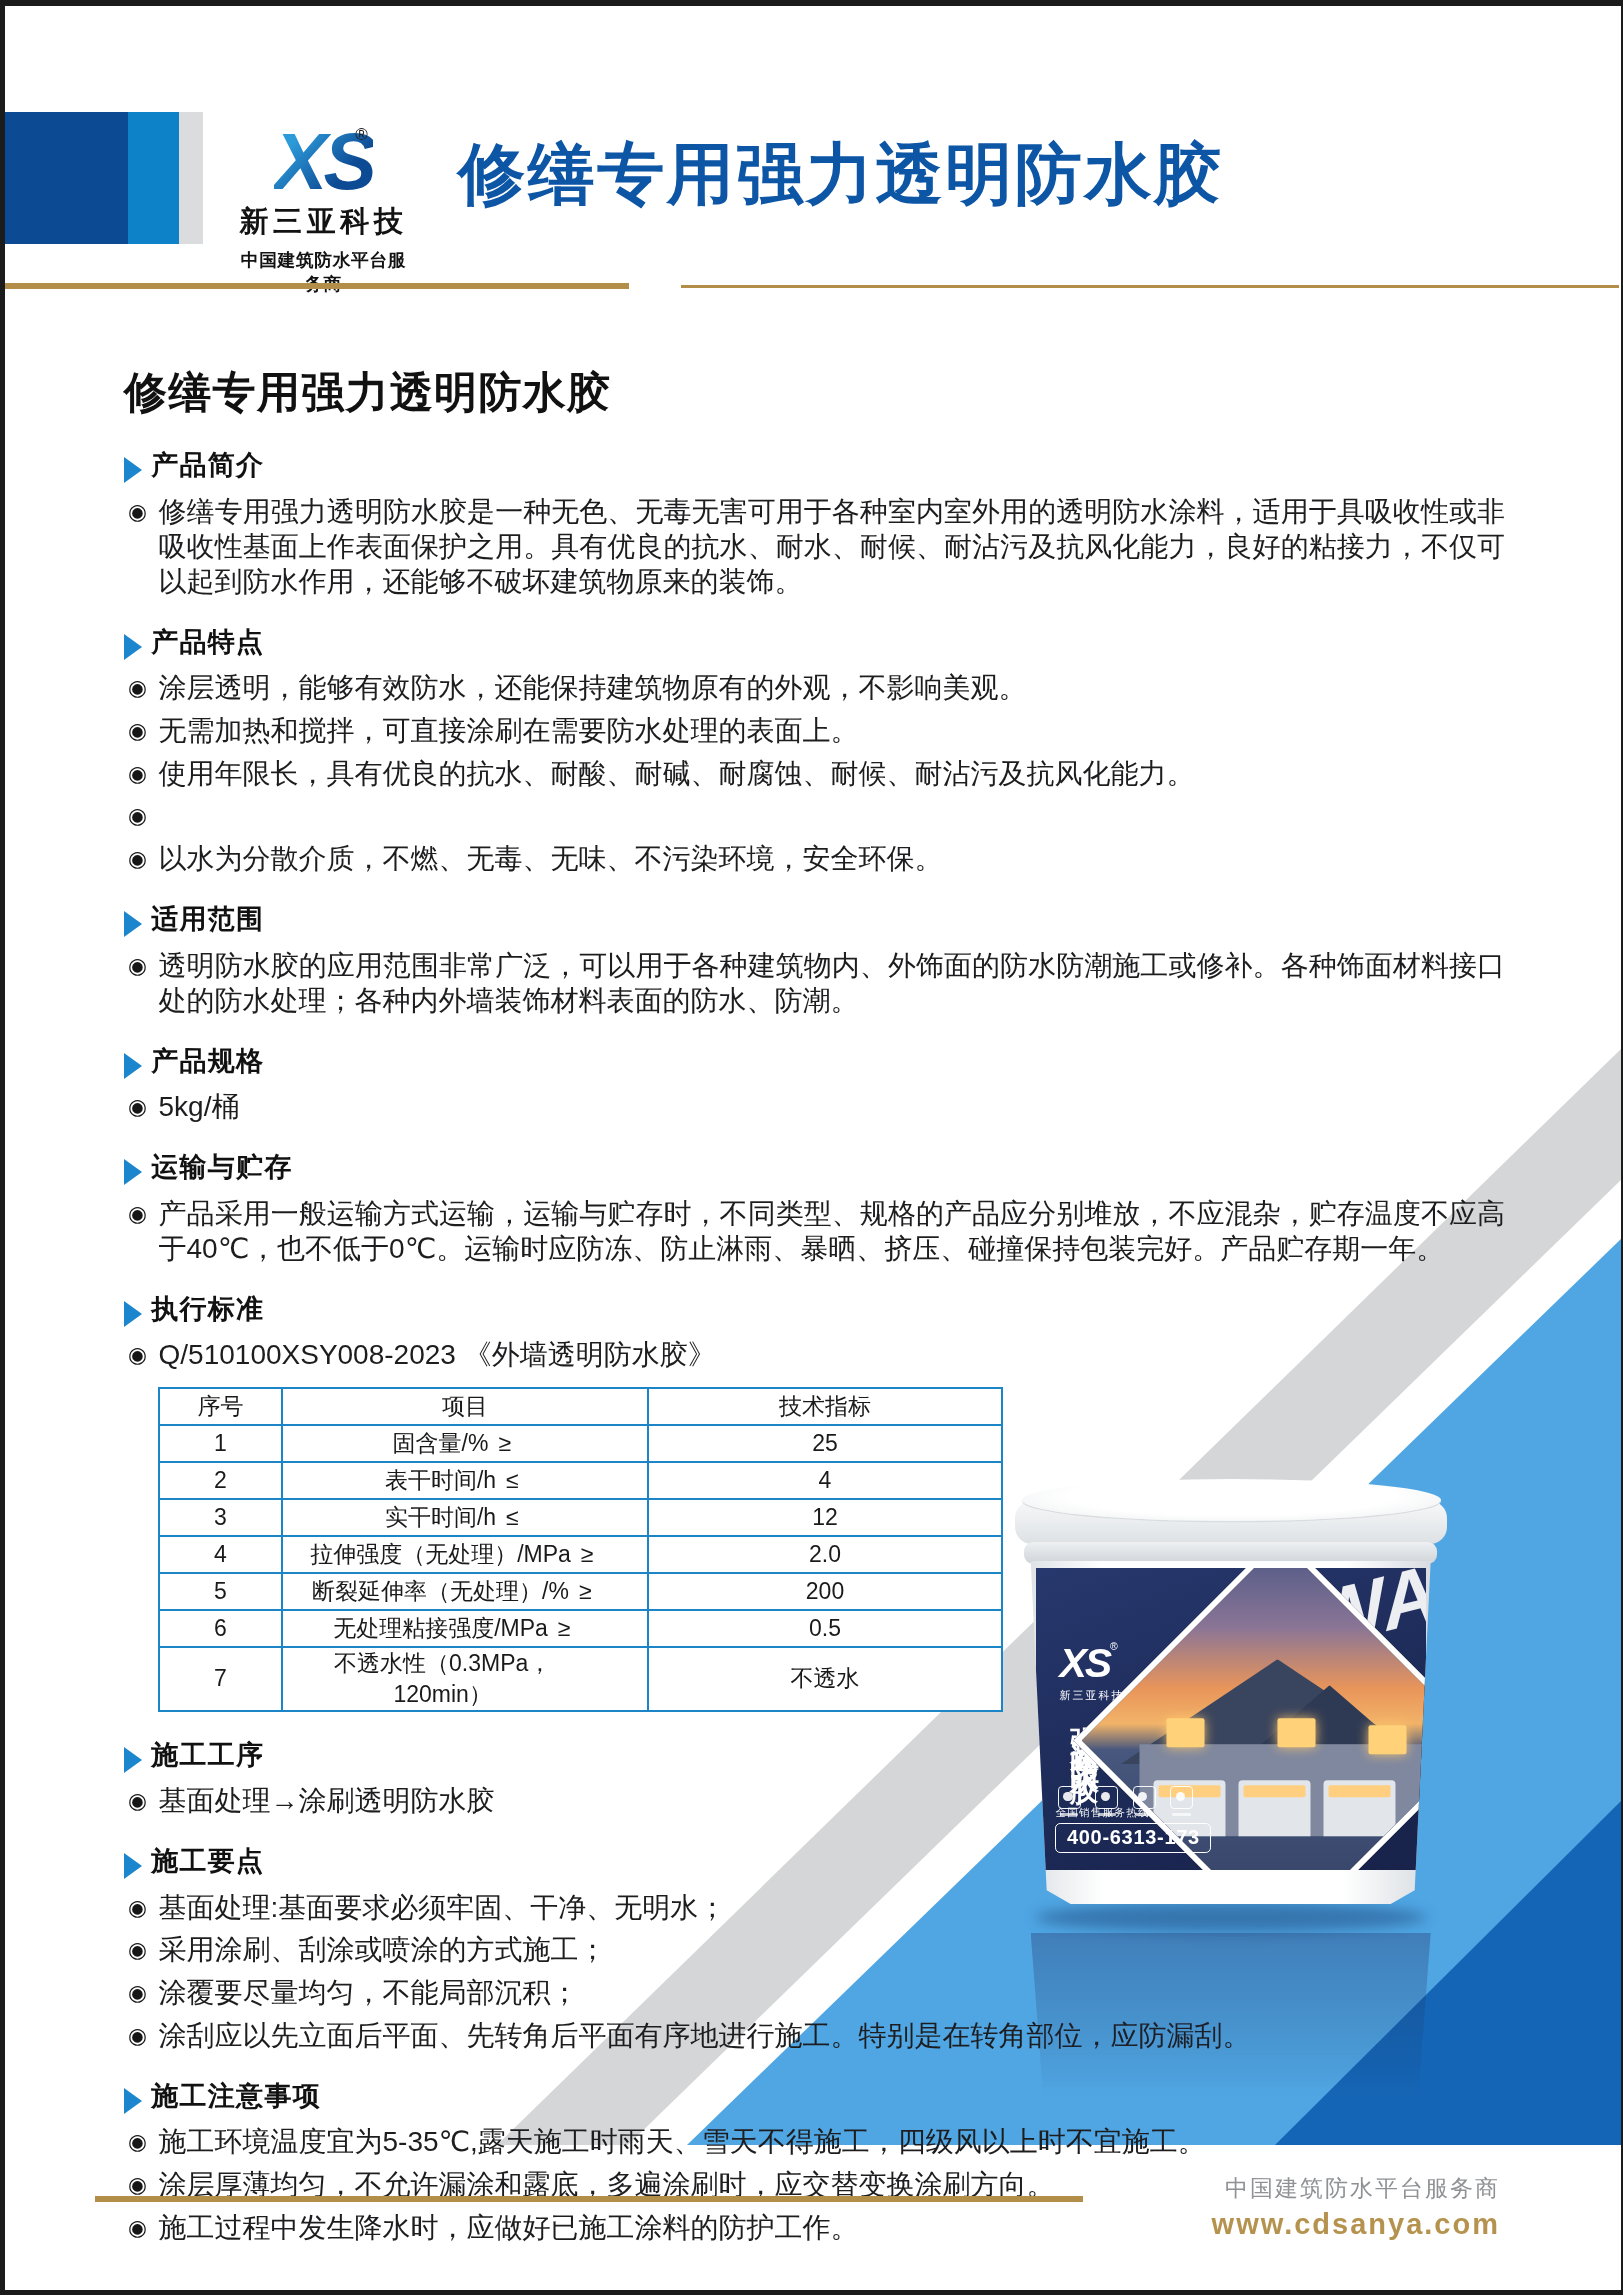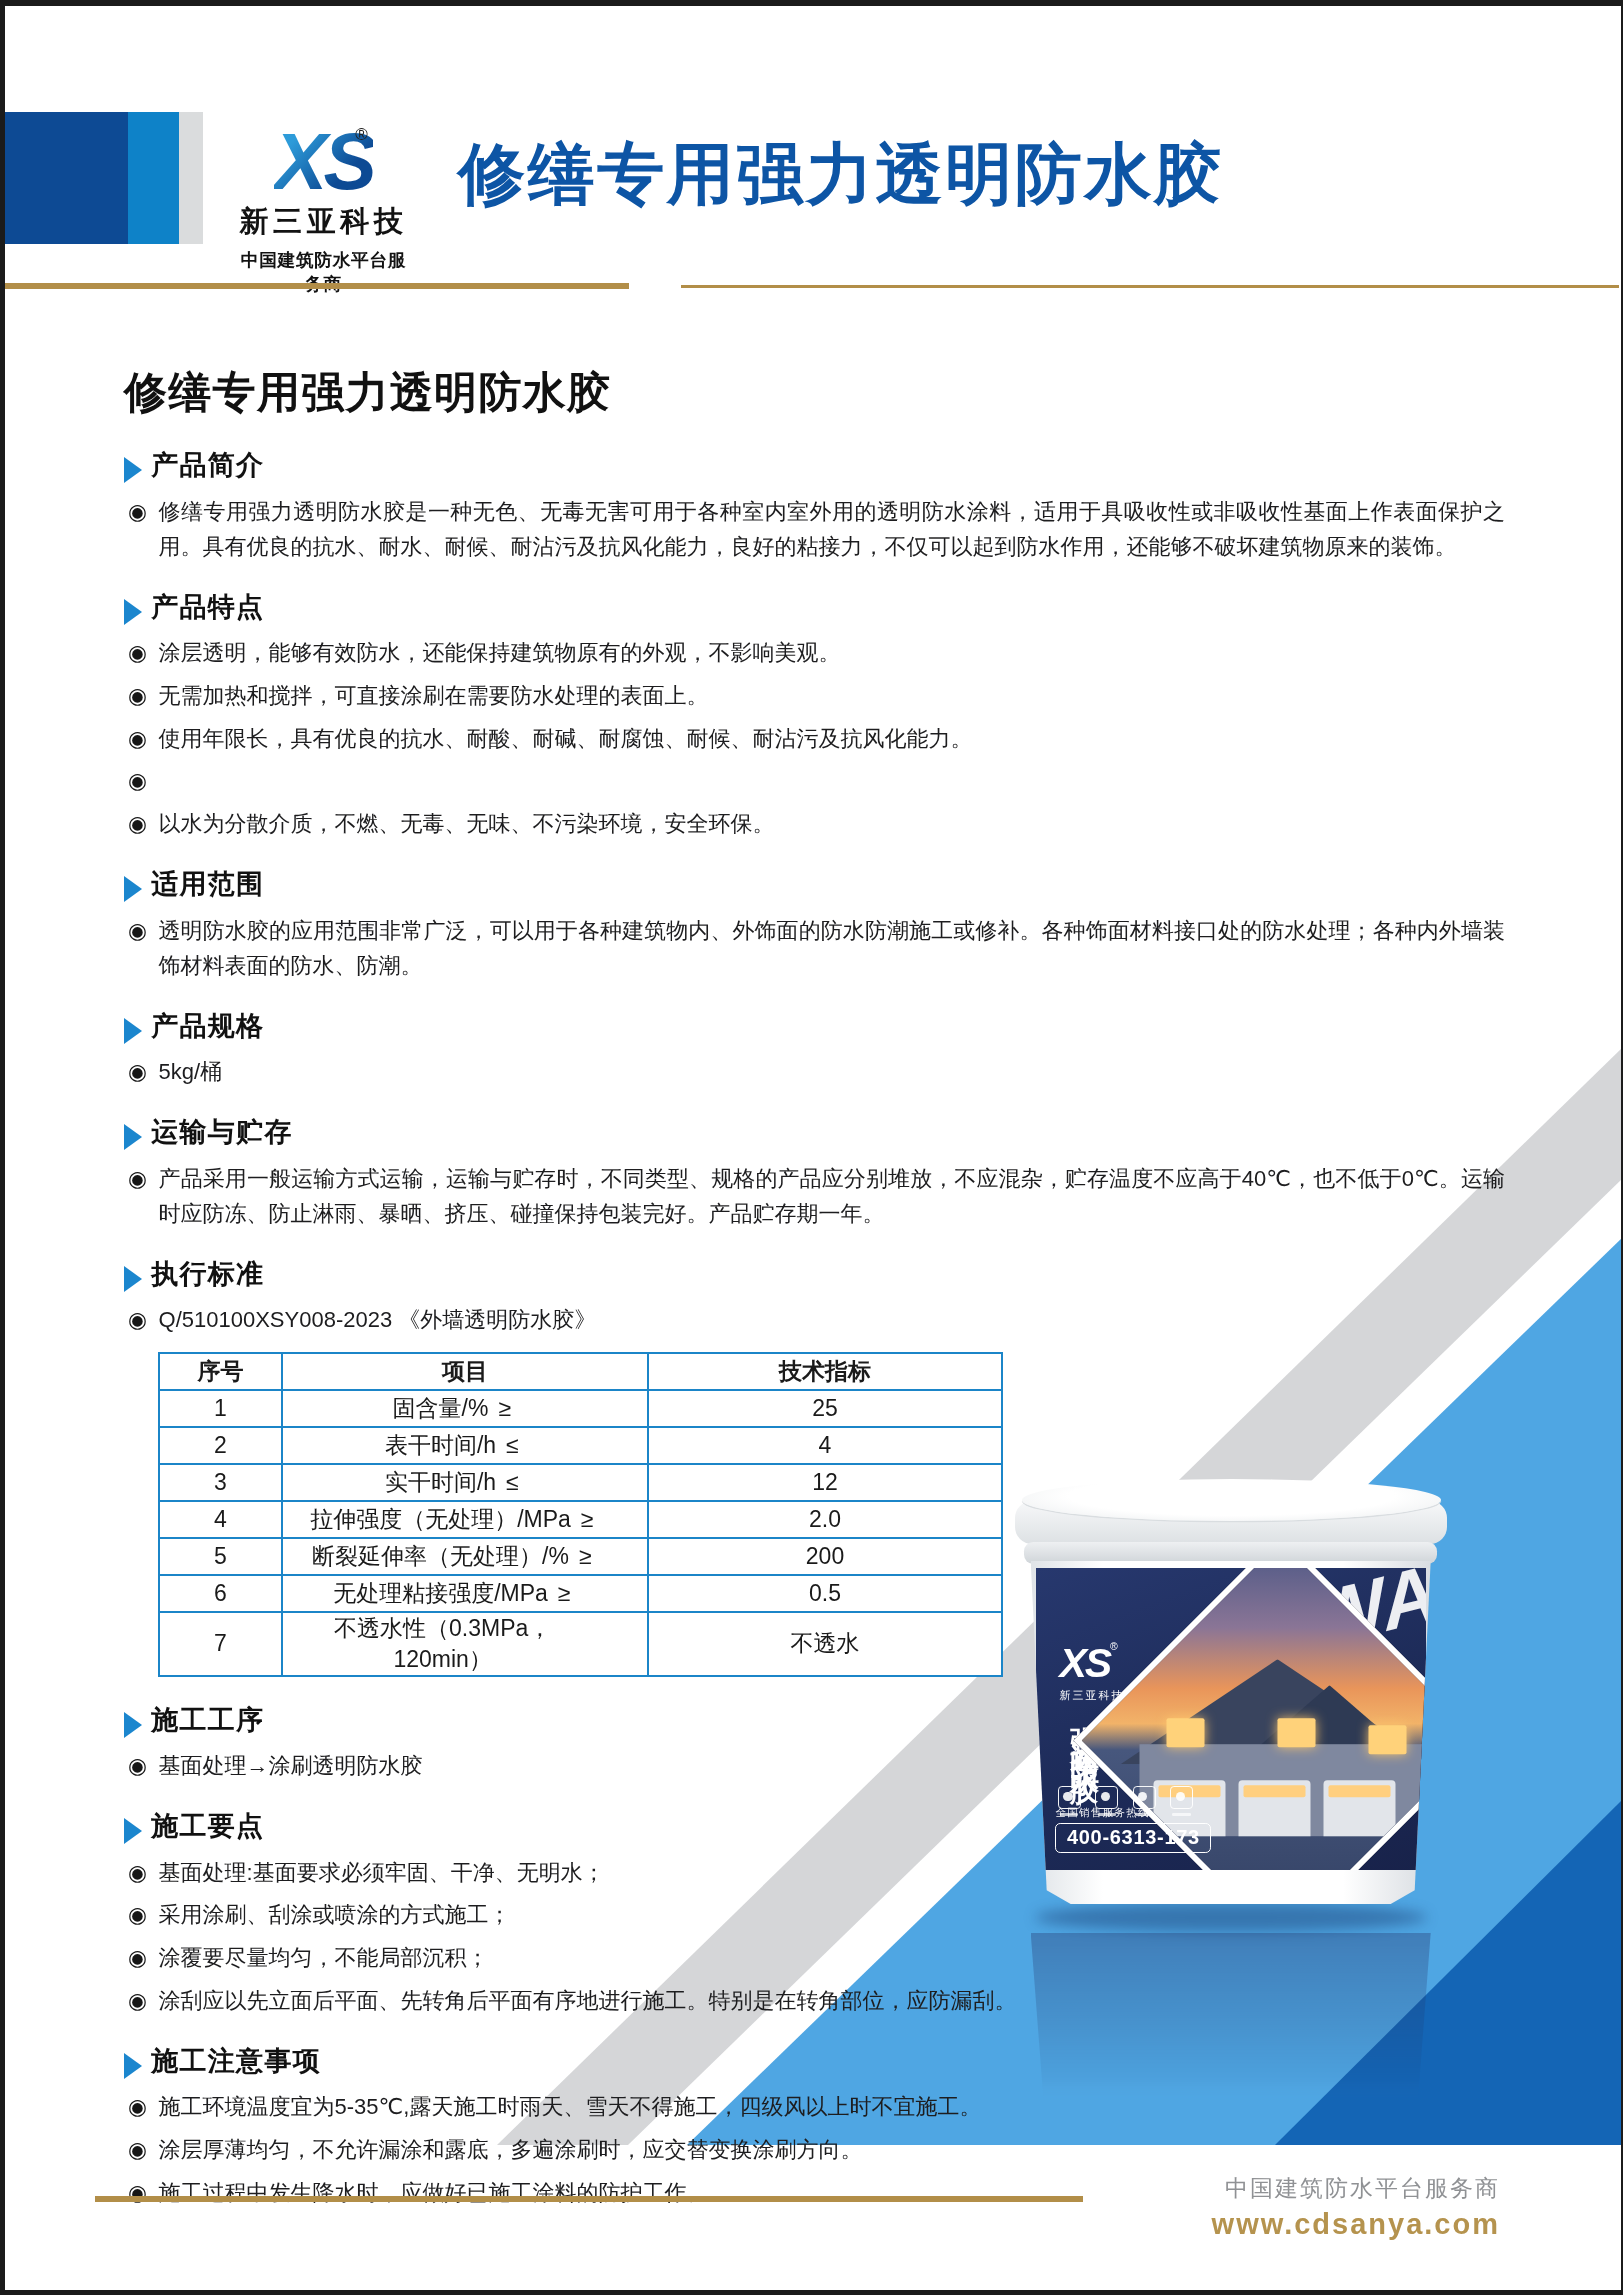--- a/index.html
+++ b/index.html
@@ -35,26 +35,26 @@
   .gold-thin{position:absolute;left:681px;top:285px;width:938px;height:2.6px;background:#b28e48;z-index:2;}
 
   
   .content{position:absolute;left:124px;top:364px;width:1381px;z-index:2;color:#1d1d1f;}
   .doc-title{font-size:43px;font-weight:900;color:#111;margin:0 0 23.5px 0;letter-spacing:1.3px;}
   .sec-head{display:flex;align-items:flex-end;margin:25px 0 10.5px 0;}
   .sec-arrow{width:0;height:0;border-top:13.7px solid transparent;border-bottom:13.7px solid transparent;border-left:18.3px solid #1b86ce;margin-right:9.2px;}
   .sec-title{font-size:27px;font-weight:800;color:#111;letter-spacing:1.3px;}
   .item{display:flex;align-items:flex-start;margin:0 0 7.8px 0;}
   .item .mark{font-size:21.6px;line-height:35px;margin:0 11.8px 0 3.9px;color:#161616;flex:0 0 auto;}
-  .item .txt{font-size:22px;line-height:35px;font-weight:500;text-align:justify;color:#1d1d1f;}
+  .item .txt{font-size:28px;line-height:35px;font-weight:500;text-align:justify;color:#1d1d1f;}
 
   
   .std-table{border-collapse:collapse;margin:14.4px 0 5.2px 34px;background:#fff;}
   .std-table th,.std-table td{border:2px solid #1b85c8;font-size:23px;font-weight:500;color:#1a1a1a;text-align:center;height:35px;padding:0;}
-  .std-table th{font-weight:700;margin-left:44px;}
+  .std-table th{font-weight:400;margin-left:44px;}
   .col-no{width:121px;}
   .col-item{width:364px;}
   .col-val{width:352px;}
   .cell-item{display:flex;align-items:center;justify-content:center;gap:10px;padding:0 19.6px;}
   .cell-item .op{width:39px;text-align:left;}
 
   
   .bucket{position:absolute;left:1015px;top:1479px;width:432px;height:451px;z-index:3;}
   .bucket-shadow{position:absolute;left:19.6px;top:424px;width:392px;height:29px;background:rgba(10,30,80,.35);border-radius:50%;filter:blur(6.5px);}
   .lid-top{position:absolute;left:6.5px;top:0;width:419px;height:42px;background:radial-gradient(ellipse at 50% 40%,#ffffff 55%,#e7eaec 100%);border-radius:50%;box-shadow:0 1.3px 0 #d9dde0;}

